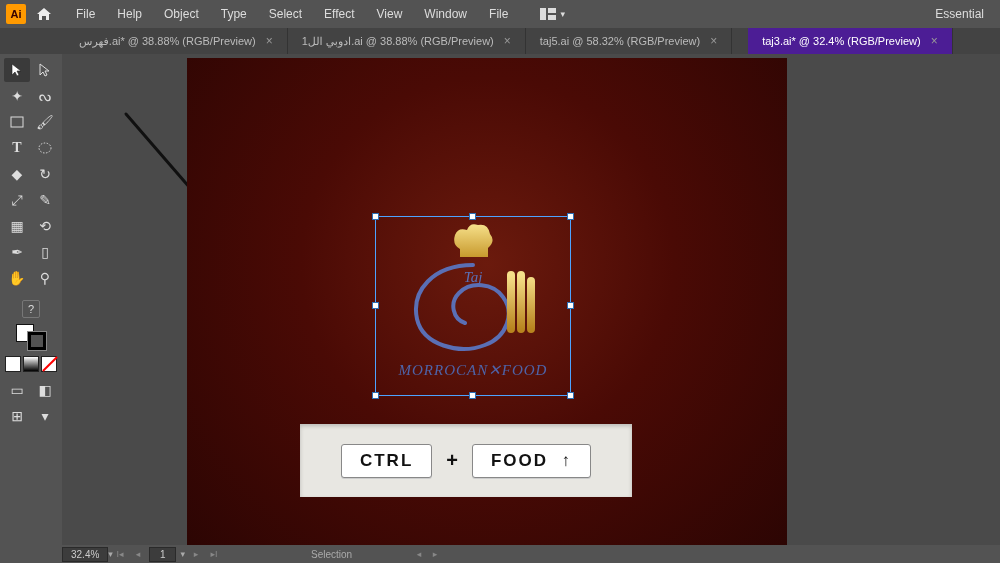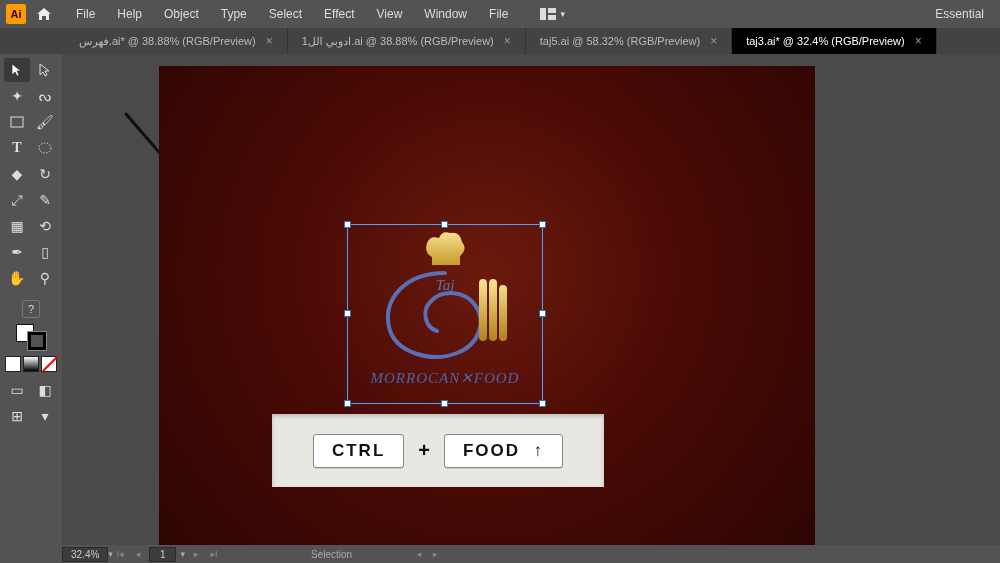--- a/index.html
+++ b/index.html
@@ -6,43 +6,43 @@
   html, body { width: 1000px; height: 563px; overflow: hidden; background: #4a4a4a; color: #ccc; }
   .menubar { height: 28px; background: #535353; display: flex; align-items: center; padding: 12px 6px; gap: 2px; font-size: 12px; }
   .menubar .ai-logo { width: 20px; height: 20px; background: #ff9a00; color: #330000; font-weight: bold; font-size: 11px; display: flex; align-items: center; justify-content: center; border-radius: 2px; margin-right: 6px; }
   .menubar .home-ic { width: 20px; height: 20px; display: flex; align-items: center; justify-content: center; color: #eee; margin-right: 10px; }
   .menubar .menu-item { padding: 4px 10px; color: #ddd; cursor: default; }
   .menubar .layout-ic { margin-left: 12px; padding: 4px 8px; display: flex; align-items: center; gap: 4px; }
   .menubar .spacer { flex: 1; }
   .menubar .workspace { padding: 4px 10px; color: #ddd; font-size: 12px; }
   .tabbar { height: 26px; background: #434343; display: flex; align-items: stretch; padding-left: 65px; font-size: 11px; }
   .tab { display: flex; align-items: center; padding: 0 14px; gap: 10px; color: #bbb; border-right: 1px solid #333; cursor: default; }
-  .tab.active { background: #000000; color: #fff; }
+  .tab.active { background: #4c1d95; color: #fff; margin-left: 16px; }
   .tab .close { color: #999; font-size: 12px; }
   .workarea { position: absolute; top: 54px; left: 0; right: 0; bottom: 18px; display: flex; }
   .tools { width: 62px; background: #535353; padding: 4px 2px; display: flex; flex-direction: column; align-items: center; gap: 2px; }
   .tool-row { display: flex; gap: 2px; }
   .tool { width: 26px; height: 24px; display: flex; align-items: center; justify-content: center; color: #ddd; font-size: 14px; border-radius: 2px; }
   .tool.active { background: #3a3a3a; }
   .tool-sep { width: 50px; height: 6px; }
   .color-row { display: flex; gap: 2px; margin-top: 4px; }
   .swatch { width: 16px; height: 16px; border: 1px solid #222; }
   .canvas-wrap { flex: 1; background: #4a4a4a; position: relative; display: flex; align-items: flex-start; justify-content: center; overflow: hidden; }
-  .artboard { margin-top: 12px; width: 656px; height: 490px; background: radial-gradient(circle at 50% 42%, #6b1a0d 0%, #4a0a05 45%, #2c0503 100%); position: relative; }
+  .artboard { margin-top: 4px; width: 600px; height: 490px; background: radial-gradient(circle at 50% 42%, #6b1a0d 0%, #4a0a05 45%, #2c0503 100%); position: relative; }
   .logo-select { position: absolute; left: 188px; top: 158px; width: 196px; height: 180px; border: 1px solid #4da3ff; }
   .handle { position: absolute; width: 7px; height: 7px; background: #fff; border: 1px solid #2d6fb5; }
   .h-tl { left: -4px; top: -4px; } .h-t { left: calc(50% - 4px); top: -4px; } .h-tr { right: -4px; top: -4px; }
   .h-l { left: -4px; top: calc(50% - 4px); } .h-r { right: -4px; top: calc(50% - 4px); }
   .h-bl { left: -4px; bottom: -4px; } .h-b { left: calc(50% - 4px); bottom: -4px; } .h-br { right: -4px; bottom: -4px; }
   .logo-inner { position: absolute; inset: 8px; display: flex; flex-direction: column; align-items: center; justify-content: flex-start; }
   .chef-hat { width: 46px; height: 40px; margin-top: -4px; }
   .swirl { width: 140px; height: 100px; margin-top: -4px; position: relative; }
   .logo-txt-taj { position: absolute; left: 50%; top: 44px; transform: translateX(-50%); font-family: cursive; font-style: italic; font-size: 15px; color: #5a6fb5; }
   .logo-txt-sub { font-family: cursive; font-style: italic; font-size: 15px; letter-spacing: 1px; color: #4e63a8; margin-top: 4px; }
-  .shortcut-panel { position: absolute; left: 113px; top: 348px; width: 332px; height: 73px; background: #e8e7e2; display: flex; align-items: center; justify-content: center; gap: 14px; box-shadow: 0 2px 4px rgba(0,0,0,0.2) inset; }
+  .shortcut-panel { position: absolute; left: 113px; top: 366px; width: 332px; height: 73px; background: #e8e7e2; display: flex; align-items: center; justify-content: center; gap: 14px; box-shadow: 0 2px 4px rgba(0,0,0,0.2) inset; }
   .key { background: #fff; border: 1px solid #888; border-radius: 3px; padding: 6px 18px; font-size: 17px; font-weight: 600; letter-spacing: 2px; color: #111; box-shadow: 0 1px 0 #ccc; }
   .plus { font-size: 20px; font-weight: 700; color: #111; }
   .rightpanel { width: 88px; background: #4a4a4a; }
   .statusbar { position: absolute; bottom: 0; left: 0; right: 0; height: 18px; background: #535353; display: flex; align-items: center; font-size: 10px; color: #ccc; padding-left: 62px; }
   .status-zoom { background: #3c3c3c; padding: 1px 8px; border: 1px solid #2a2a2a; }
   .status-nav { display: flex; align-items: center; gap: 4px; }
   .nav-btn { width: 14px; height: 12px; display: flex; align-items: center; justify-content: center; color: #888; font-size: 9px; }
   .status-page { background: #3c3c3c; padding: 1px 10px; border: 1px solid #2a2a2a; }
   .status-label { margin-left: 90px; color: #aaa; text-align: right; }
   .status-scroll { margin-left: 60px; display: flex; gap: 2px; }

